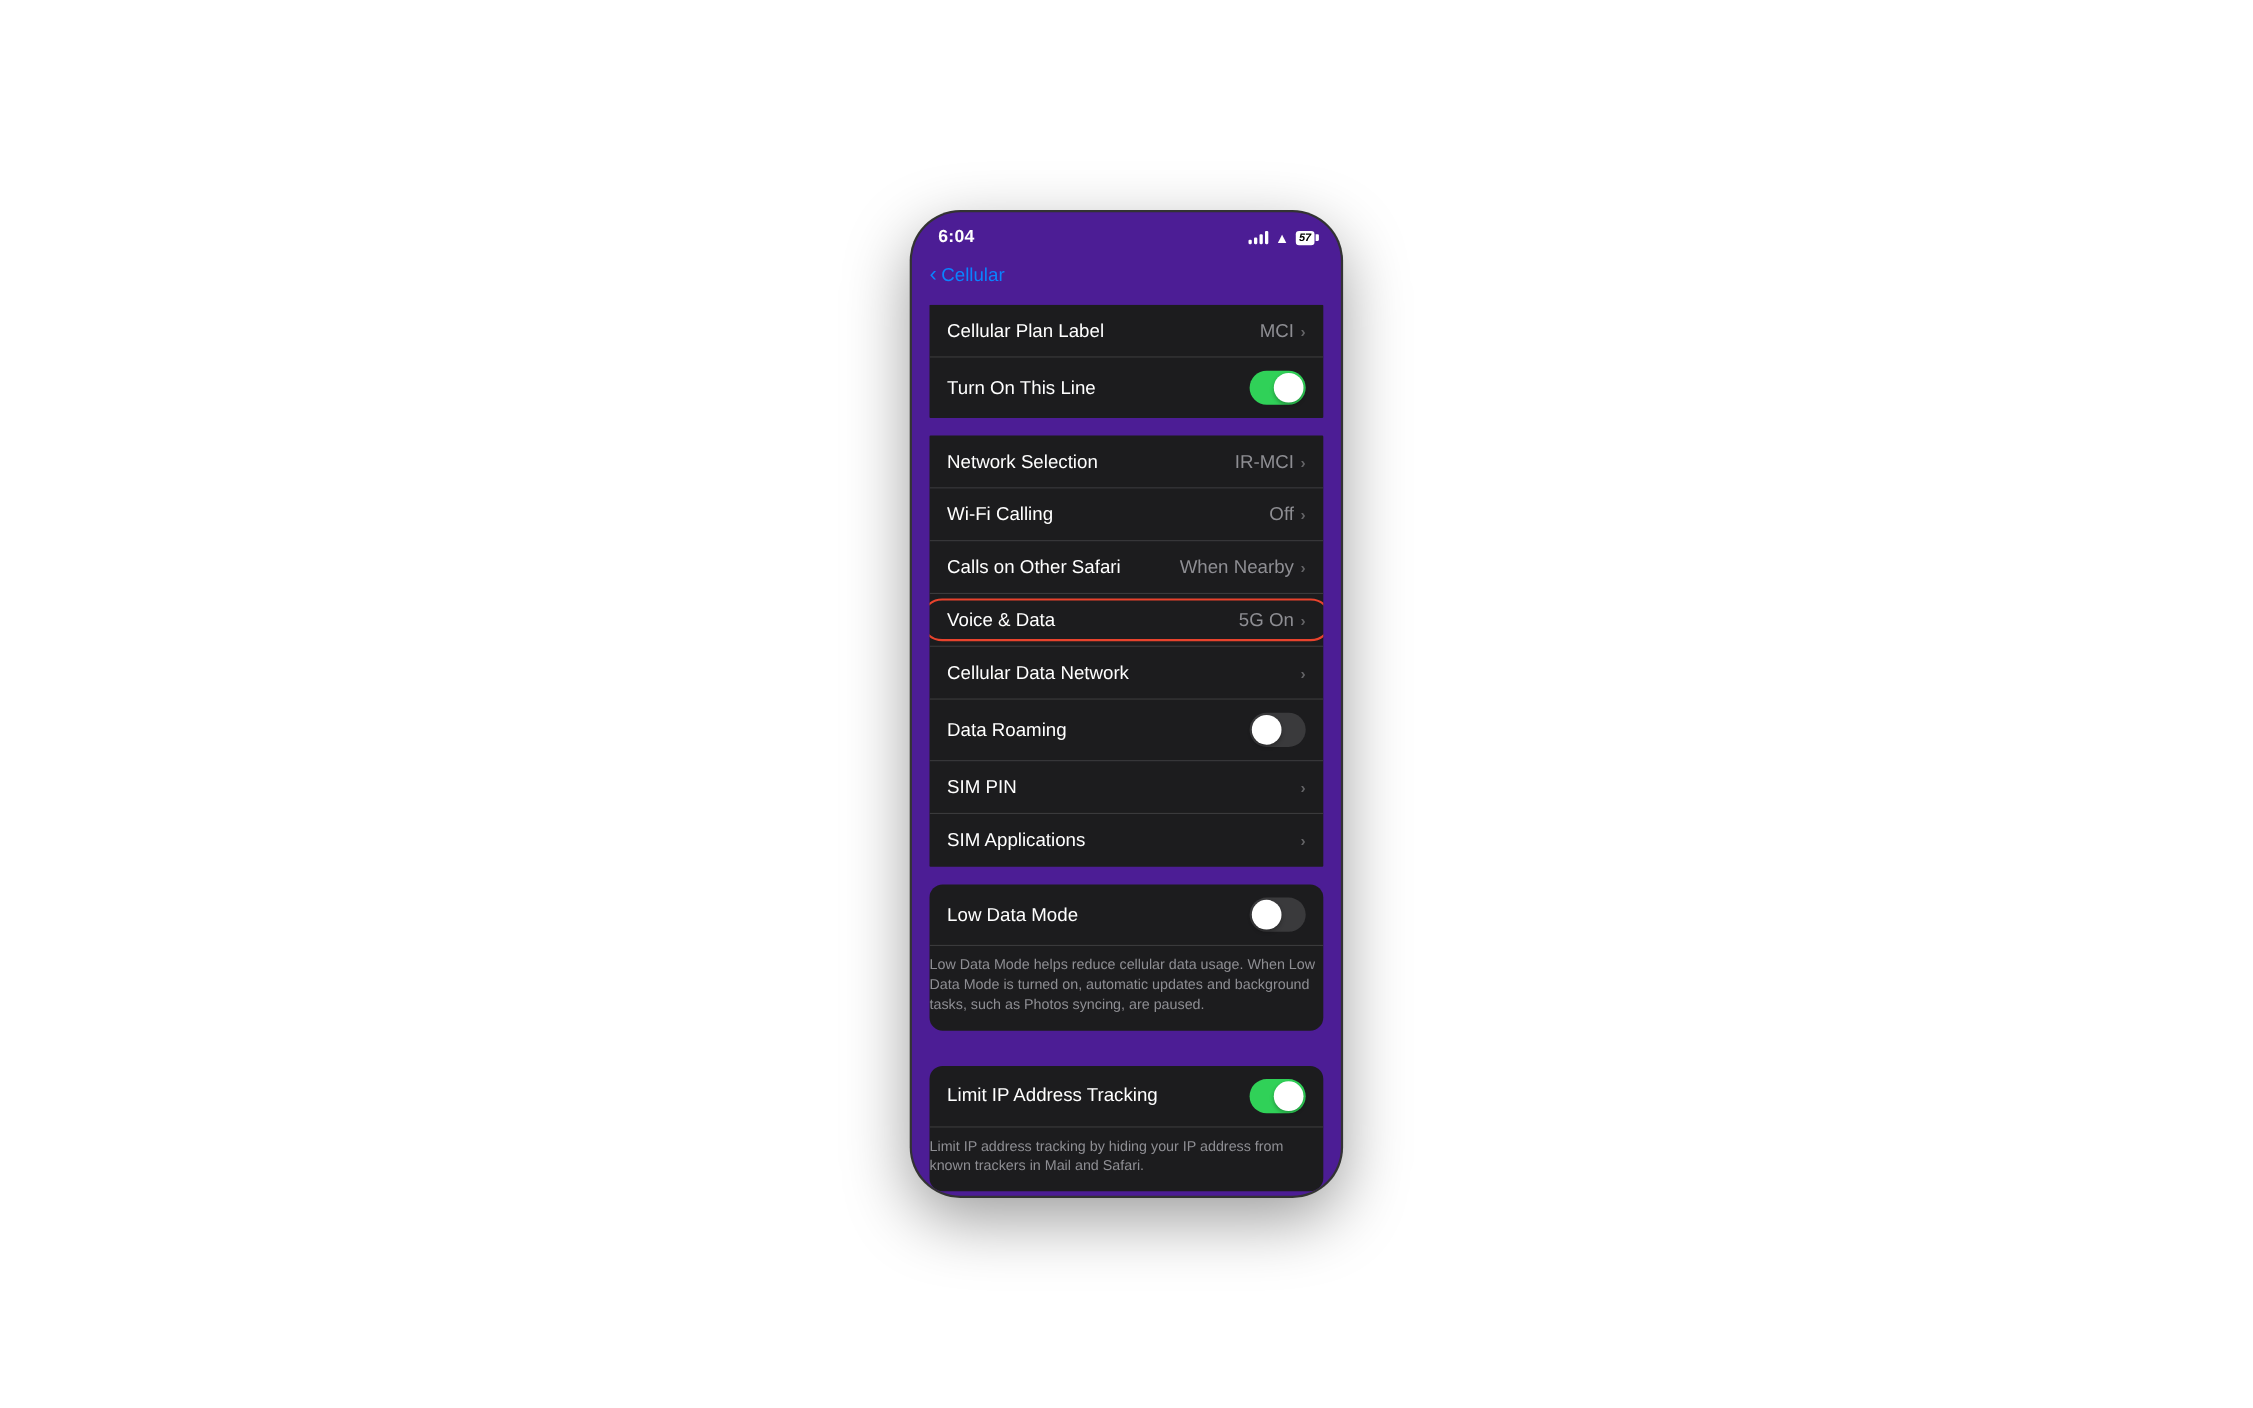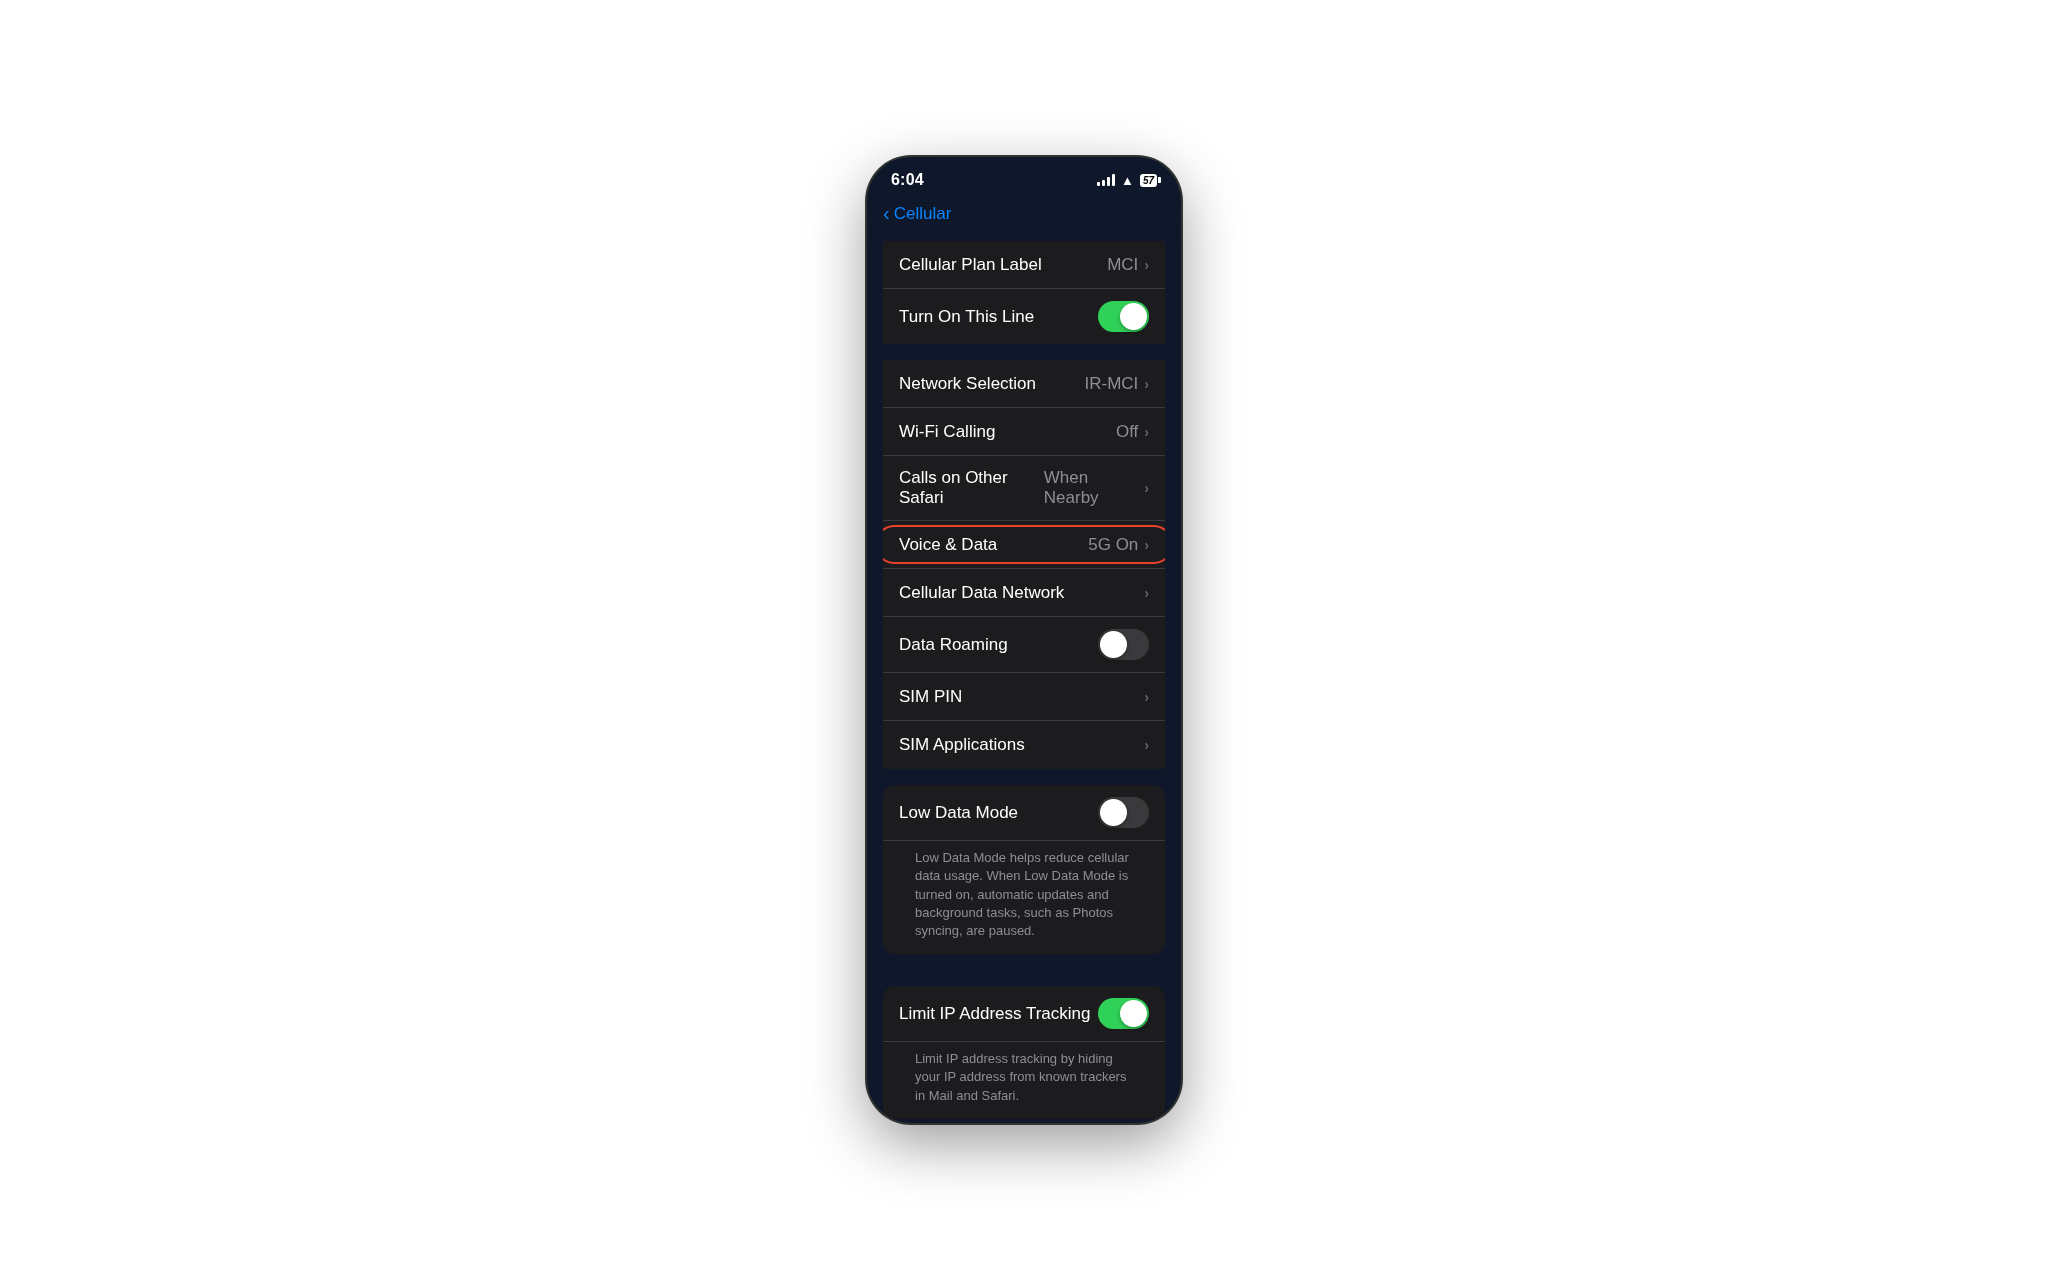--- a/index.html
+++ b/index.html
@@ -7,23 +7,23 @@
     body {
       background: #ffffff;
       display: flex;
       justify-content: center;
       align-items: center;
       min-height: 100vh;
       font-family: -apple-system, 'SF Pro Display', 'Helvetica Neue', sans-serif;
     }
 
     .phone-frame {
-      width: 314px;
+      width: 390px;
       min-height: 844px;
-      background: #0f172a;
+      background: #4c1d95;
       border-radius: 44px;
       overflow: hidden;
       position: relative;
       box-shadow: 0 0 0 2px #333, 0 20px 60px rgba(0,0,0,0.4);
     }
 
     .status-bar {
       display: flex;
       justify-content: space-between;
       align-items: center;
@@ -200,21 +200,21 @@
       left: -8px;
       right: -8px;
       bottom: 4px;
       pointer-events: none;
     }
 
     .description-text {
       color: #8e8e93;
       font-size: 13px;
       line-height: 1.4;
-      padding: 8px 32px 14px;
+      padding: 8px 0 14px;
     }
 
     .low-data-group {
       background: #1c1c1e;
       border-radius: 12px;
       margin-bottom: 32px;
       overflow: hidden;
     }
 
     .limit-ip-group {

